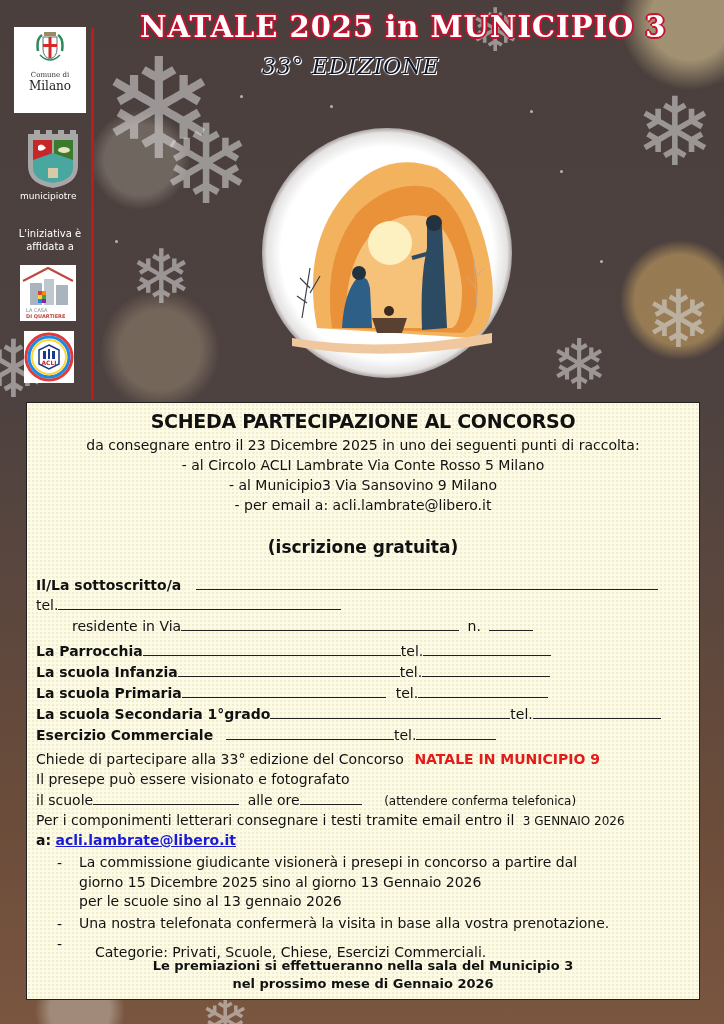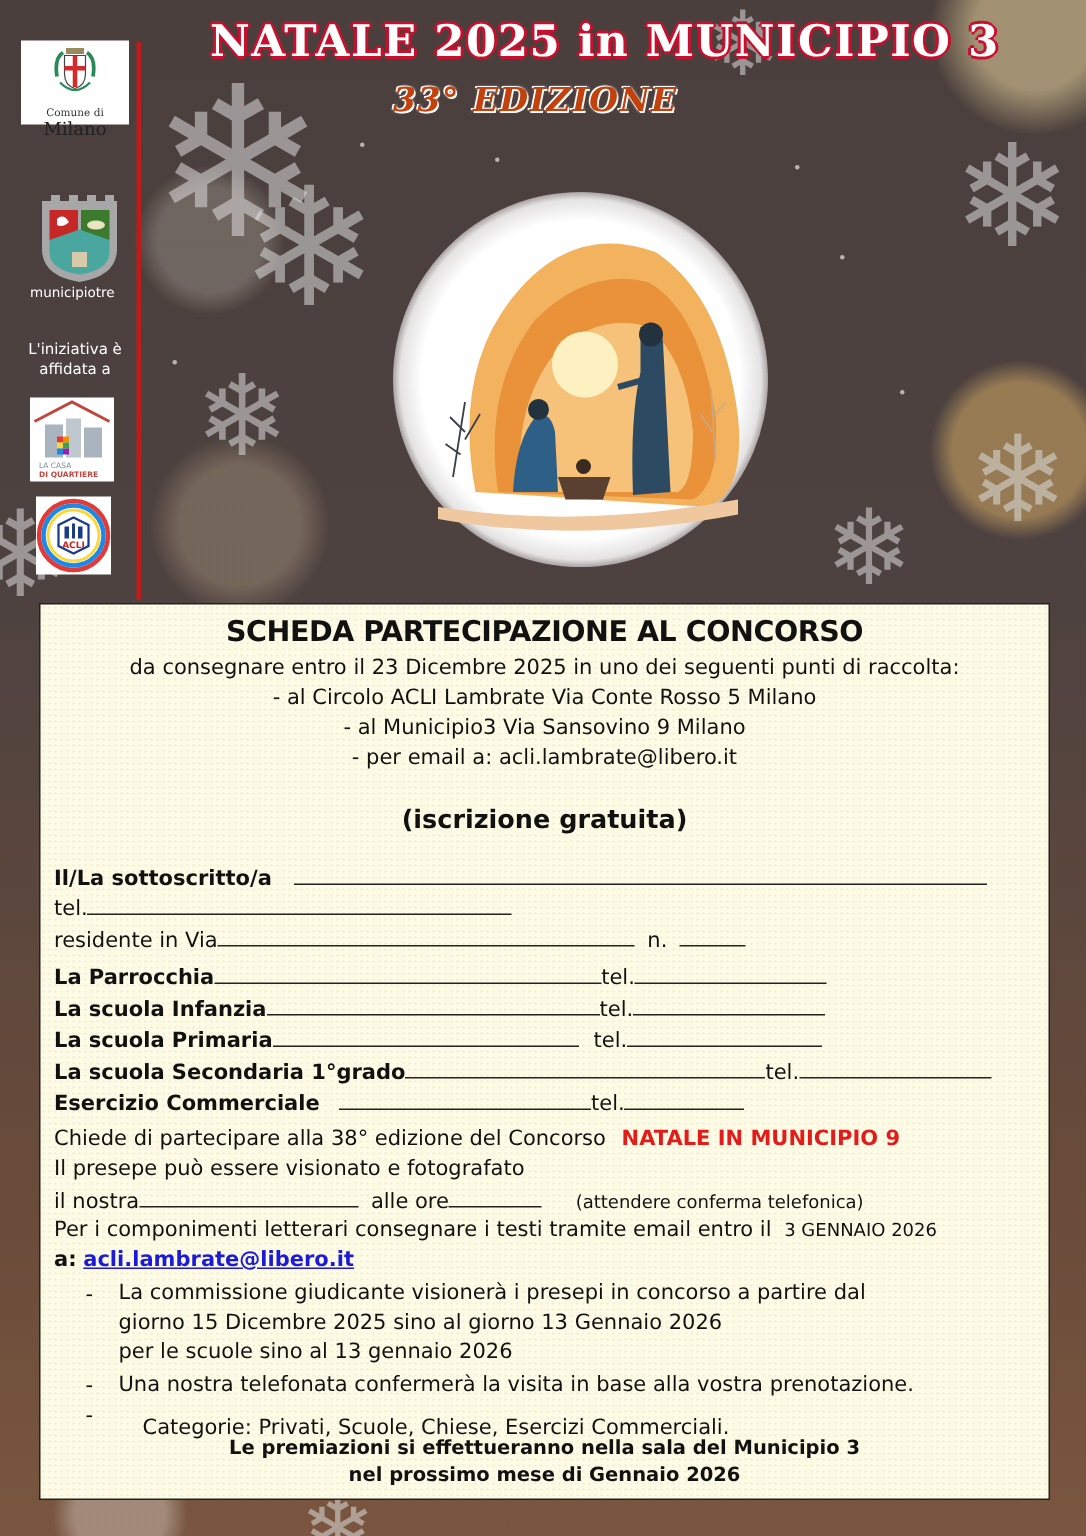--- a/index.html
+++ b/index.html
@@ -18,28 +18,28 @@
   .star { position:absolute; width:3px; height:3px; border-radius:50%; background:rgba(255,255,255,0.6); }
 
   .title1 {
     position:absolute; left:140px; top:10px; width:560px; text-align:left;
     font-family:"DejaVu Serif", serif; font-weight:bold; font-size:29px; letter-spacing:1px;
     color:#fff;
     text-shadow: -2px 0 #c8102e, 2px 0 #c8102e, 0 -2px #c8102e, 0 2px #c8102e, 1px 1px #c8102e, -1px -1px #c8102e;
   }
   .title2 {
     position:absolute; left:262px; top:54px;
-    font-family:"DejaVu Serif", serif; font-weight:bold; font-style:italic; font-size:22px; letter-spacing:1px;
-    color:#c2410c;
+    font-family:"DejaVu Serif", serif; font-weight:normal; font-style:italic; font-size:22px; letter-spacing:1px;
+    color:#0f172a;
     text-shadow: 0 0 2px #fff, 1px 1px 0 #fff, -1px -1px 0 #fff;
   }
 
   .vline { position:absolute; left:91px; top:28px; width:3px; height:372px; background:#c11a1a; }
 
-  .logo-milano { position:absolute; left:14px; top:27px; width:72px; height:56px; background:#fff; }
+  .logo-milano { position:absolute; left:14px; top:27px; width:72px; height:86px; background:#fff; }
   .logo-milano .crest { position:absolute; left:22px; top:4px; width:28px; height:34px; }
   .logo-milano .t1 { position:absolute; left:0; right:0; top:44px; text-align:center; font-family:"DejaVu Serif", serif; font-size:7px; color:#333; }
   .logo-milano .t2 { position:absolute; left:0; right:0; top:52px; text-align:center; font-family:"DejaVu Serif", serif; font-size:12px; color:#222; }
 
   .logo-municipio { position:absolute; left:26px; top:128px; width:54px; height:62px; }
   .municipio-label { position:absolute; left:20px; top:191px; font-size:9px; color:#fff; }
 
   .iniziativa { position:absolute; left:14px; top:227px; width:72px; text-align:center; font-size:10px; color:#fff; line-height:13px; }
 
   .logo-casa { position:absolute; left:20px; top:265px; width:56px; height:56px; background:#fff; }
@@ -179,21 +179,21 @@
 
   <div class="f-center b" style="top:134px;font-size:17px;">(iscrizione gratuita)</div>
 
   <div class="f-line" style="top:174px;">
     <span class="b" style="font-family:'DejaVu Sans',sans-serif;">Il/La sottoscritto/a</span>
     <span class="uline" style="width:462px;margin-left:10px;"></span>
   </div>
   <div class="f-line" style="top:194px;">
     <span>tel.</span><span class="uline" style="width:283px;"></span>
   </div>
-  <div class="f-line" style="top:215px;">
+  <div class="f-line" style="top:215px;margin-left:36px;">
     <span>residente in Via</span><span class="uline" style="width:278px;"></span>
     <span style="margin-left:4px;">n.</span>
     <span class="uline" style="width:44px;margin-left:4px;"></span>
   </div>
 
   <div class="f-line b" style="top:240px;">
     <span>La Parrocchia</span><span class="uline" style="width:258px;"></span><span style="font-weight:normal;">tel.</span><span class="uline" style="width:128px;"></span>
   </div>
   <div class="f-line b" style="top:261px;">
     <span>La scuola Infanzia</span><span class="uline" style="width:222px;"></span><span style="font-weight:normal;">tel.</span><span class="uline" style="width:128px;"></span>
@@ -203,26 +203,26 @@
   </div>
   <div class="f-line b" style="top:303px;">
     <span>La scuola Secondaria 1°grado</span><span class="uline" style="width:240px;"></span><span style="font-weight:normal;">tel.</span><span class="uline" style="width:128px;"></span>
   </div>
   <div class="f-line b" style="top:324px;">
     <span>Esercizio Commerciale</span>
     <span class="uline" style="width:168px;margin-left:8px;"></span><span style="font-weight:normal;">tel.</span><span class="uline" style="width:80px;"></span>
   </div>
 
   <div class="f-line" style="top:348px;">
-    <span>Chiede di partecipare alla 38° edizione del Concorso</span>
+    <span>Chiede di partecipare alla 33° edizione del Concorso</span>
     <span class="red" style="margin-left:6px;">NATALE IN MUNICIPIO 9</span>
   </div>
   <div class="f-line" style="top:368px;">Il presepe può essere visionato e fotografato</div>
   <div class="f-line" style="top:389px;">
-    <span>il nostra</span><span class="uline" style="width:146px;"></span>
+    <span>il scuole</span><span class="uline" style="width:146px;"></span>
     <span style="margin-left:4px;">alle ore</span><span class="uline" style="width:62px;"></span>
     <span class="small" style="margin-left:18px;">(attendere conferma telefonica)</span>
   </div>
   <div class="f-line" style="top:409px;">
     <span>Per i componimenti letterari consegnare  i testi tramite email entro il</span>
     <span class="small" style="margin-left:4px;">3 GENNAIO 2026</span>
   </div>
   <div class="f-line" style="top:429px;">
     <span class="b">a:</span>
     <span class="link">acli.lambrate@libero.it</span>

